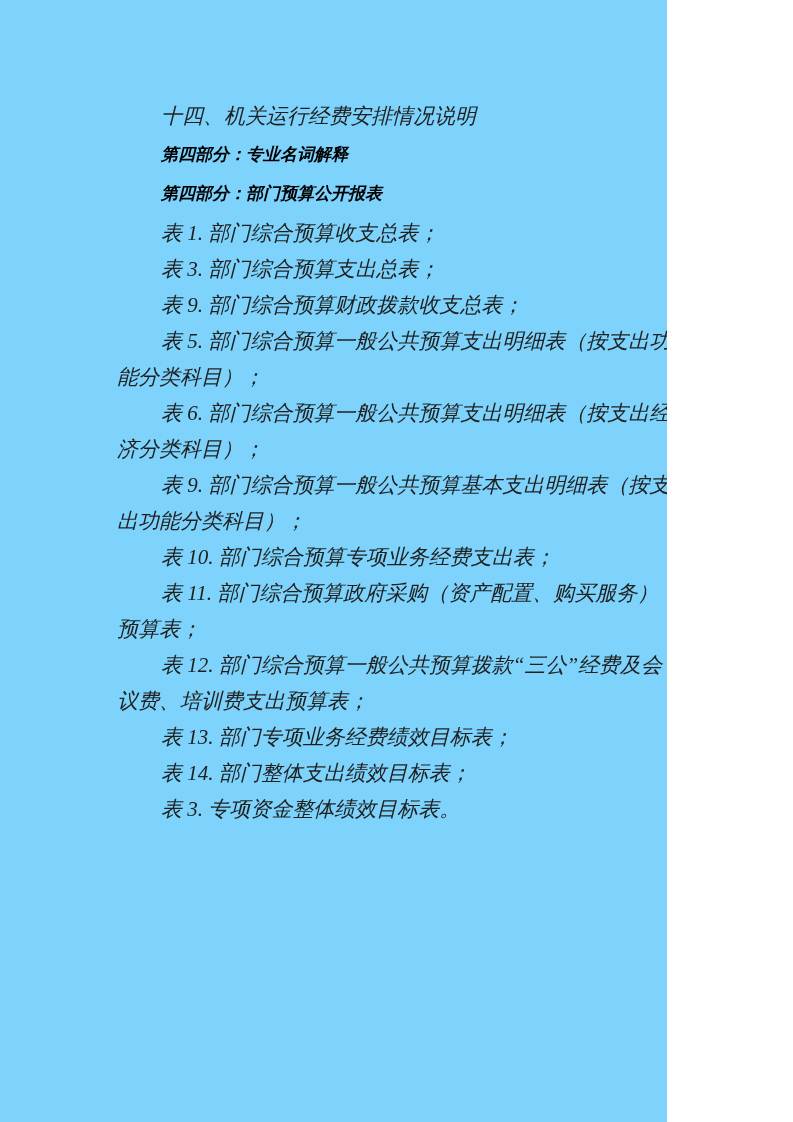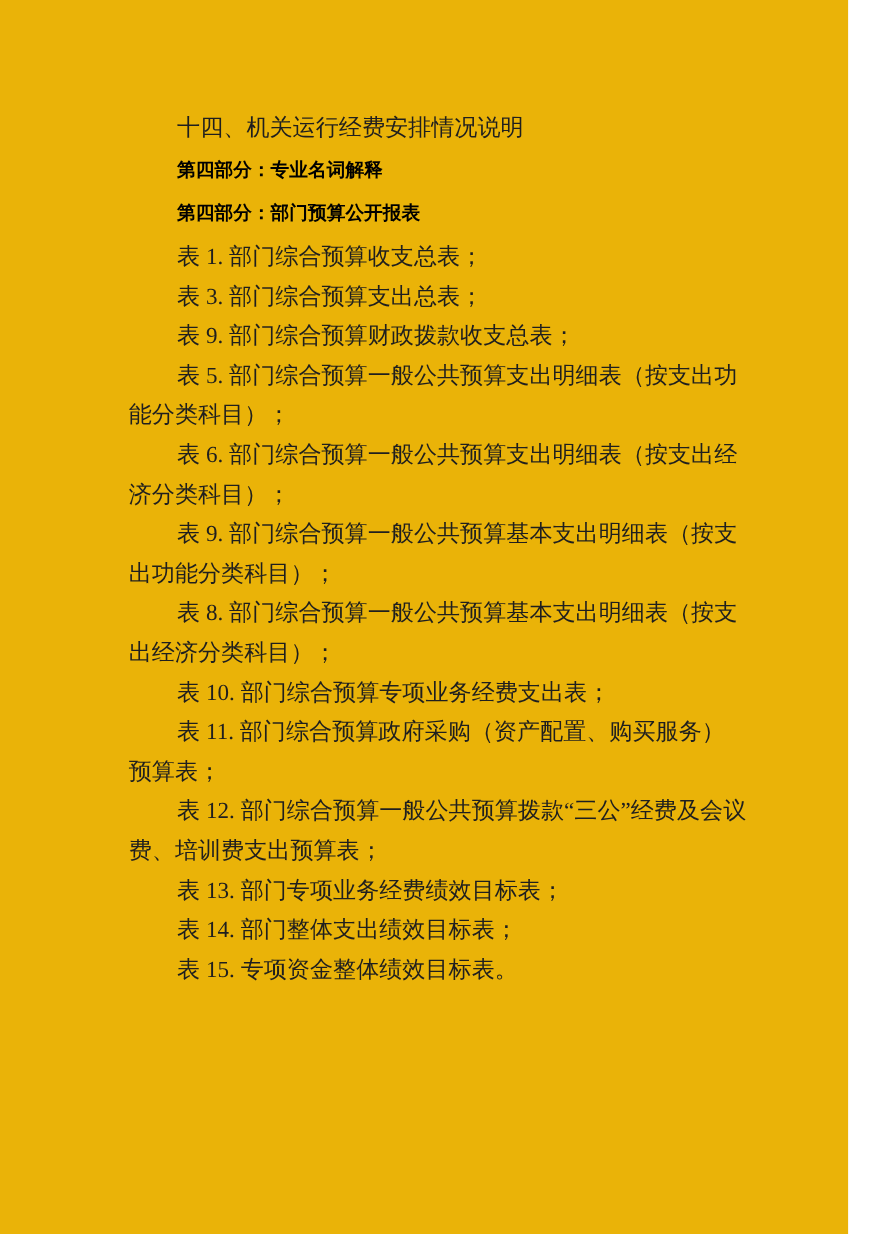--- a/index.html
+++ b/index.html
@@ -2,24 +2,25 @@
 <html lang="zh"><head>
 <meta charset="utf-8">
 <style>
   html, body {
     margin: 0;
     padding: 0;
     background: #ffffff;
   }
   .page {
     position: relative;
-    width: 771px;
+    width: 667px;
     height: 1122px;
-    background: #eab308;
+    background: #7dd3fc;
     overflow: hidden;
+    font-style: italic;
   }
   .content {
     position: absolute;
     left: 117px;
     top: 98px;
     width: 562px;
   }
   .para {
     margin: 0;
     font-family: "Liberation Serif", serif;
@@ -47,21 +48,20 @@
   <div class="content">
     <p class="para">十四、机关运行经费安排情况说明</p>
     <p class="heading">第四部分：专业名词解释</p>
     <p class="heading">第四部分：部门预算公开报表</p>
     <p class="para">表 1. 部门综合预算收支总表；</p>
     <p class="para">表 3. 部门综合预算支出总表；</p>
     <p class="para">表 9. 部门综合预算财政拨款收支总表；</p>
     <p class="para">表 5. 部门综合预算一般公共预算支出明细表（按支出功能分类科目）；</p>
     <p class="para">表 6. 部门综合预算一般公共预算支出明细表（按支出经济分类科目）；</p>
     <p class="para">表 9. 部门综合预算一般公共预算基本支出明细表（按支出功能分类科目）；</p>
-    <p class="para">表 8. 部门综合预算一般公共预算基本支出明细表（按支出经济分类科目）；</p>
     <p class="para">表 10. 部门综合预算专项业务经费支出表；</p>
     <p class="para">表 11. 部门综合预算政府采购（资产配置、购买服务）预算表；</p>
     <p class="para">表 12. 部门综合预算一般公共预算拨款“三公”经费及会议费、培训费支出预算表；</p>
     <p class="para">表 13. 部门专项业务经费绩效目标表；</p>
     <p class="para">表 14. 部门整体支出绩效目标表；</p>
-    <p class="para">表 15. 专项资金整体绩效目标表。</p>
+    <p class="para">表 3. 专项资金整体绩效目标表。</p>
   </div>
 </div>
 
 </body></html>

